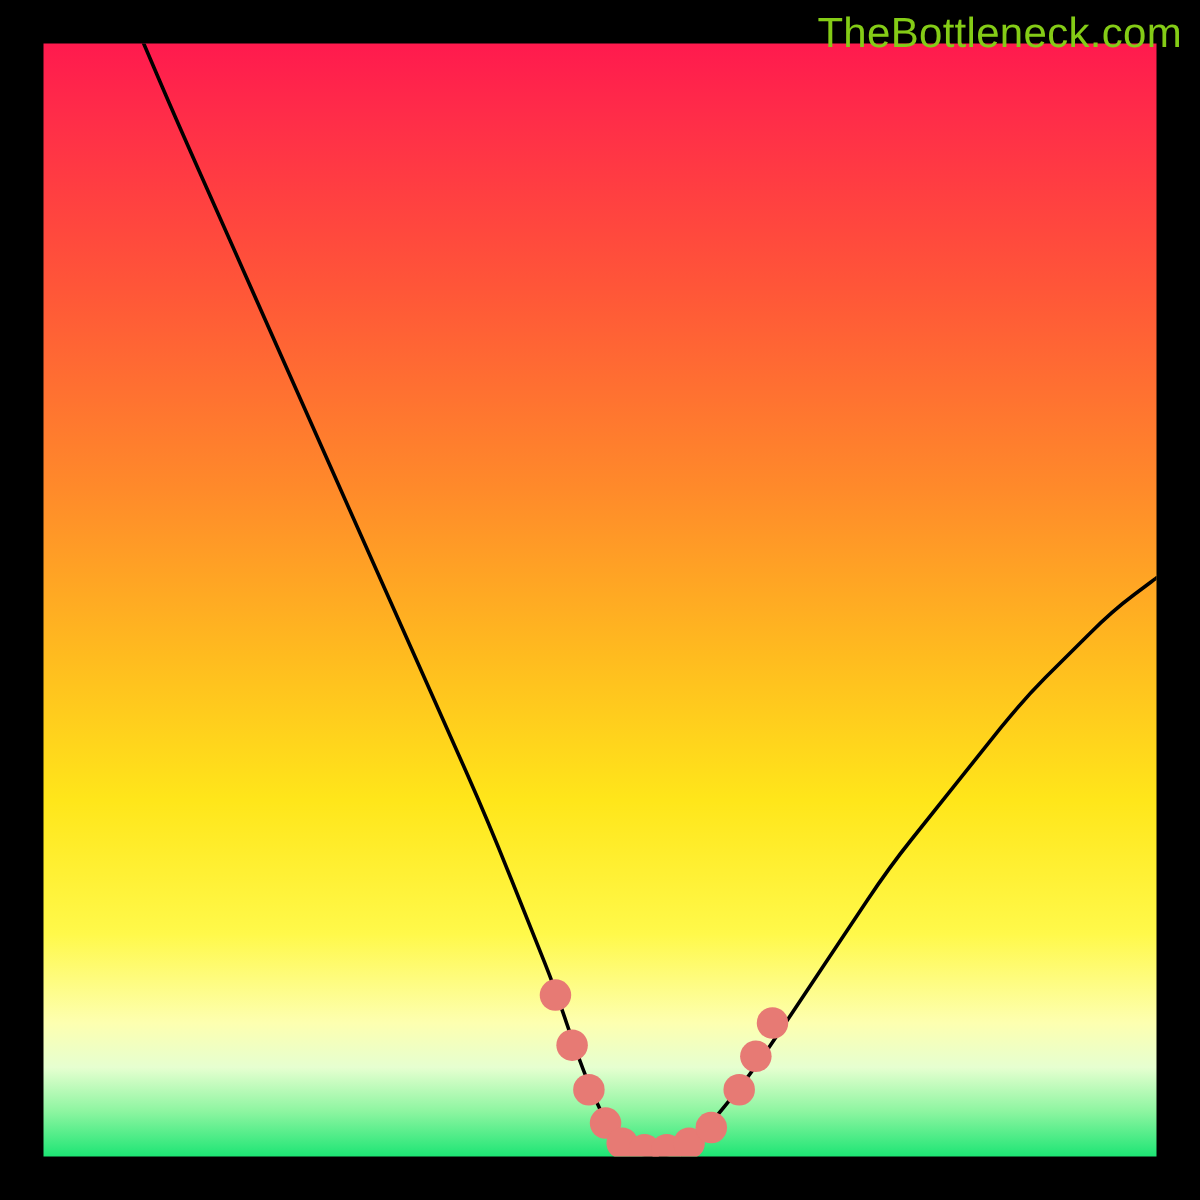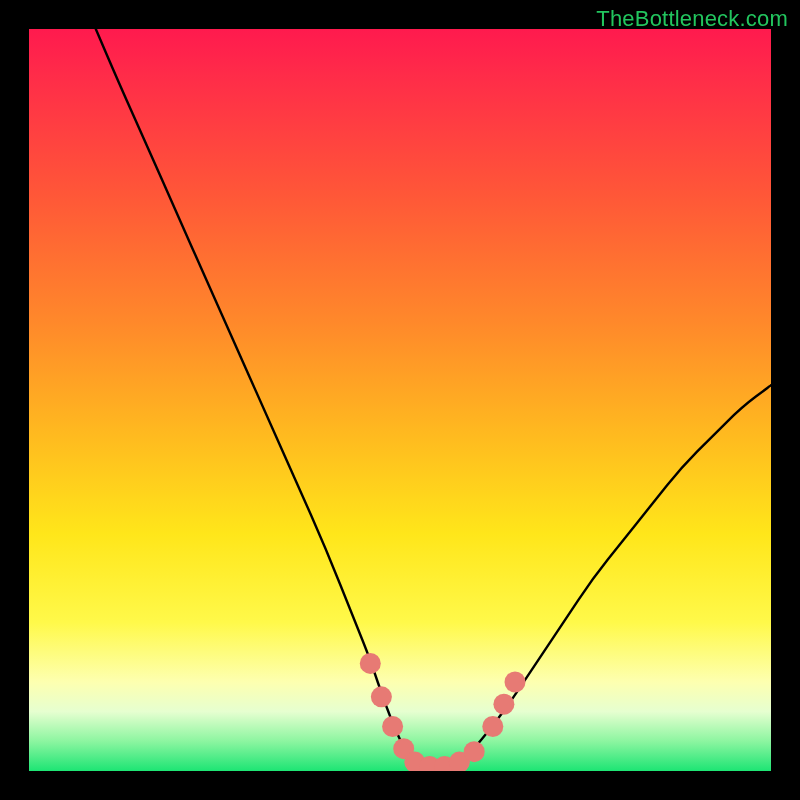--- a/index.html
+++ b/index.html
@@ -35,22 +35,22 @@
       #fdffb0 88%,
       #e6ffd0 92%,
       #8cf5a0 96%,
       #1de574 100%
     );
   }
   .watermark {
     position: absolute;
     top: 6px;
     right: 12px;
-    color: #22c55e;
-    font-size: 22px;
+    color: #84cc16;
+    font-size: 28px;
     font-weight: 500;
     letter-spacing: 0.2px;
     user-select: none;
   }
   svg.curve {
     position: absolute;
     left: 0; top: 0;
     width: 742px;
     height: 742px;
   }

